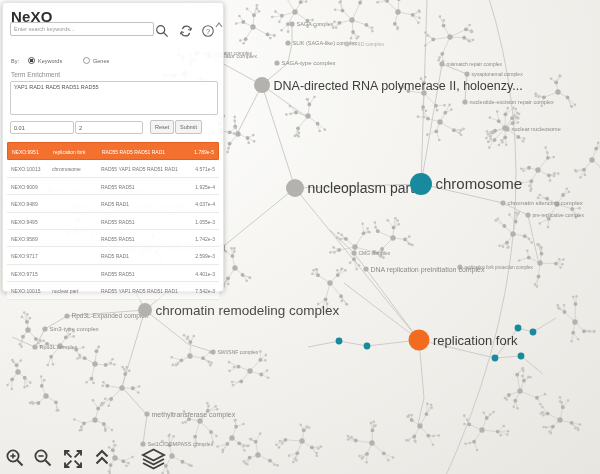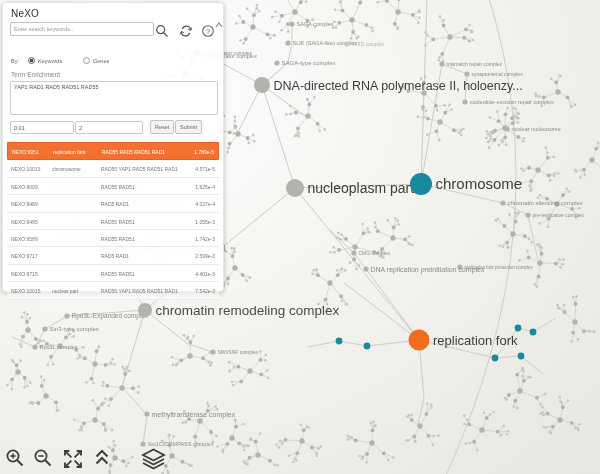--- a/index.html
+++ b/index.html
@@ -5,21 +5,21 @@
   html,body{margin:0;padding:0;background:#ddd;}
   #stage{position:relative;width:600px;height:474px;overflow:hidden;
     font-family:"Liberation Sans",sans-serif;
     background:radial-gradient(ellipse at 18% 18%, #ffffff 0%, #f4f3ef 48%, #e7e6e1 100%);}
   #graph{position:absolute;left:0;top:0;width:600px;height:474px;}
 
   
   #panel{position:absolute;left:2px;top:2px;width:220px;height:288px;
     background:rgba(255,255,255,0.92);border:1px solid rgba(0,0,0,0.10);
     border-radius:4px;box-shadow:0 1px 5px rgba(0,0,0,0.25);z-index:10;}
-  .ptitle{position:absolute;left:8px;top:5px;font-size:10px;font-weight:normal;color:#2e2e2e;letter-spacing:.2px;}
+  .ptitle{position:absolute;left:8px;top:5px;font-size:15px;font-weight:bold;color:#2e2e2e;letter-spacing:.2px;}
   .search-input{position:absolute;left:7px;top:19px;width:136px;height:12px;
     border:1px solid #c2c2c2;border-radius:2px;font-size:5.5px;color:#555;padding:0 3px;
     font-family:"Liberation Sans",sans-serif;background:#fff;}
   .search-input::placeholder{color:#9a9a9a;}
   .picon{position:absolute;top:21px;}
   #ic-search{left:152px;} #ic-refresh{left:176px;} #ic-help{left:198px;}
   #ic-collapse{left:211px;top:17px;}
   .radio-row{position:absolute;left:8px;top:54px;width:205px;height:10px;font-size:5.5px;color:#666;}
   .bylab{position:absolute;left:0;top:1px;}
   #radio-opts .ropt{position:absolute;top:0;}

